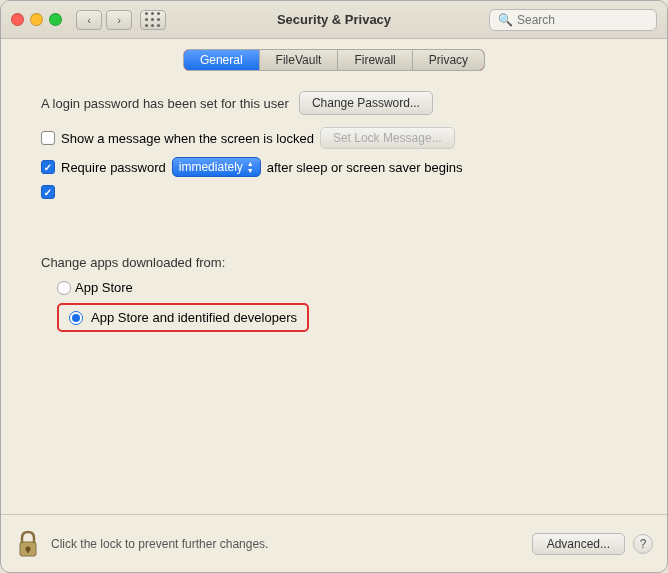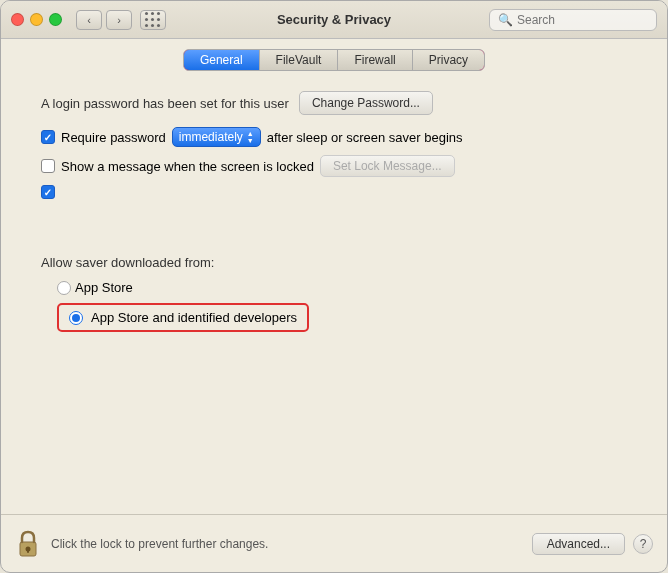--- a/index.html
+++ b/index.html
@@ -414,49 +414,49 @@
       <div class="tab">Firewall</div>
       <div class="tab">Privacy</div>
     </div>
   </div>
 
   <div class="content">
 
     <div class="password-section">
       <span class="password-label">A login password has been set for this user</span>
       <button class="change-password-btn">Change Password...</button>
+    </div>
+
+    <div class="option-row">
+      <div class="checkbox"></div>
+      <span>Show a message when the screen is locked</span>
+      <button class="set-lock-btn">Set Lock Message...</button>
     </div>
 
     <div class="option-row">
       <div class="checkbox checked"></div>
       <span>Require password</span>
       <div class="dropdown-select">
         <span>immediately</span>
         <div class="dropdown-arrows">
           <span>▲</span>
           <span>▼</span>
         </div>
       </div>
       <span>after sleep or screen saver begins</span>
     </div>
 
     <div class="option-row">
-      <div class="checkbox"></div>
-      <span>Show a message when the screen is locked</span>
-      <button class="set-lock-btn">Set Lock Message...</button>
-    </div>
-
-    <div class="option-row">
       <div class="checkbox checked"></div>
     </div>
 
     <div class="spacer"></div>
 
     <div class="allow-section">
-      <div class="allow-label">Allow saver downloaded from:</div>
+      <div class="allow-label">Change apps downloaded from:</div>
 
       <div class="radio-row">
         <div class="radio"></div>
         <span>App Store</span>
       </div>
 
       <div class="radio-row">
         <div class="radio-highlighted">
           <div class="radio selected"></div>
           <span>App Store and identified developers</span>

